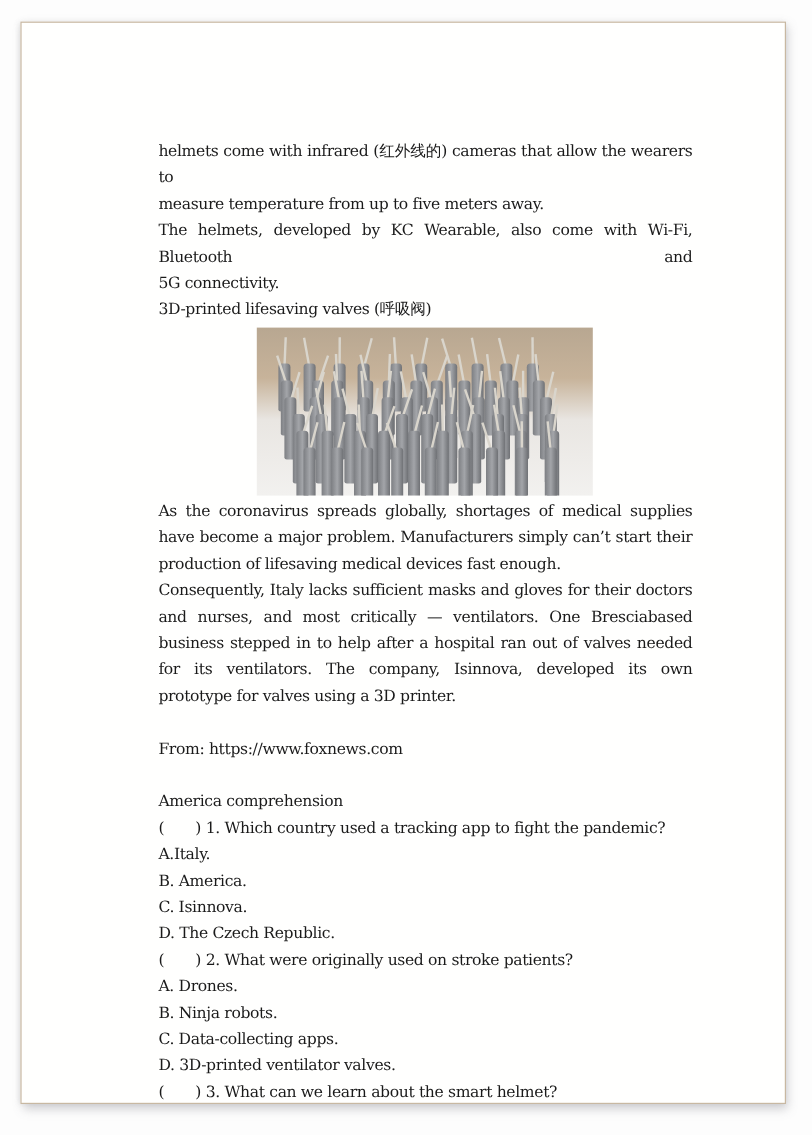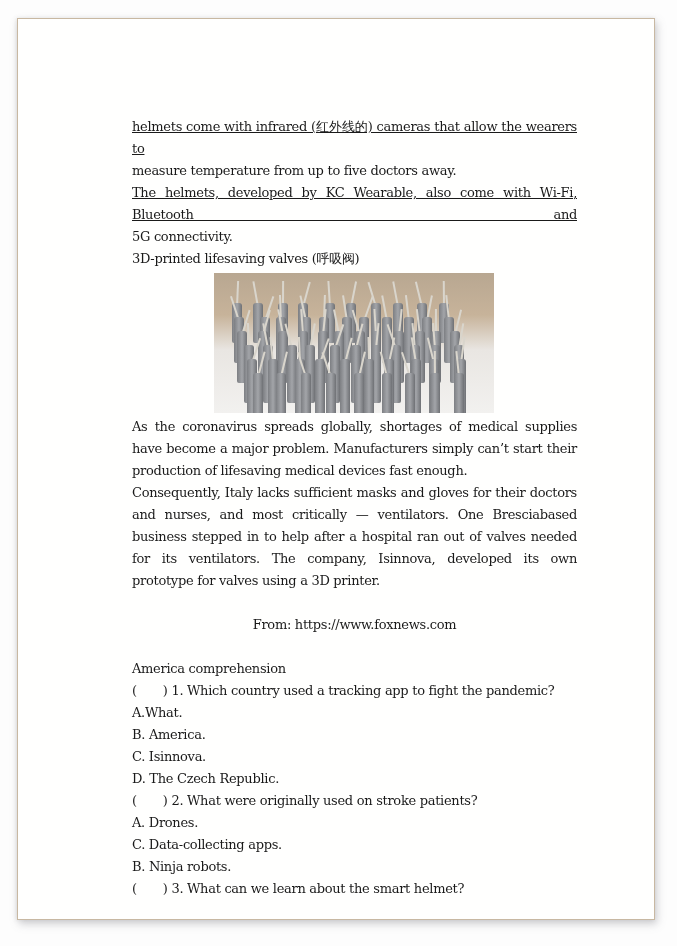--- a/index.html
+++ b/index.html
@@ -10,43 +10,43 @@
   .page {
     position: absolute; left: 17px; top: 18px; width: 636px; height: 900px;
     background: #fffffe; border: 1.5px solid #c8b8a2;
     box-shadow: 2px 4px 8px rgba(120,120,130,0.35), -1px 0 4px rgba(150,150,150,0.2);
   }
   .content {
     position: absolute; left: 114px; top: 97px; width: 445px;
     font-size: 13px; color: #1a1a1a; letter-spacing: -0.3px;
   }
   .line { line-height: 22px; white-space: nowrap; }
-  .just { text-align: justify; text-align-last: justify; white-space: normal; line-height: 22px; text-decoration: underline; }
+  .just { text-align: justify; text-align-last: justify; white-space: normal; line-height: 22px; }
   .p { text-align: justify; line-height: 22px; }
-  .right { text-align: center; }
+  .right { text-align: left; }
   .figure {
     position: relative; margin: 3px 0 3px 82px; width: 280px; height: 140px;
     background: linear-gradient(180deg, #b8a791 0%, #c7b39a 30%, #e9e6e2 55%, #f2f1ef 100%);
     overflow: hidden;
   }
   .valve { position: absolute; width: 10px; border-radius: 3px 3px 2px 2px;
     background: linear-gradient(90deg,#7d7f83,#a3a5a9 50%,#6f7175); }
   .tube { position: absolute; width: 2px; background: #d9d5cc; transform-origin: bottom center; }
   .spacer { height: 22px; }
   .blank { display: inline-block; width: 26px; }
 </style>
 </head>
 <body>
 
 <div class="page">
   <div class="content">
     <div class="just">
       <span>helmets come with infrared (红外线的) cameras that allow the wearers to</span>
     </div>
-    <div class="line">measure temperature from up to five doctors away.</div>
+    <div class="line">measure temperature from up to five meters away.</div>
     <div class="just">
       <span>The helmets, developed by KC Wearable, also come with Wi-Fi, Bluetooth and</span>
     </div>
     <div class="line">5G connectivity.</div>
     <div class="line">3D-printed lifesaving valves (呼吸阀)</div>
 
     <div class="figure" id="fig" title="3D-printed ventilator valves photo">
         <div class="tube" style="left: 21.9425px; top: 8px; height: 26px; transform: rotate(2.43158deg);"></div>
         <div class="valve" style="left: 17.9425px; top: 30px; height: 40px;"></div>
         <div class="tube" style="left: 42.6928px; top: 8px; height: 26px; transform: rotate(-10.2409deg);"></div>
@@ -180,31 +180,32 @@
     <div class="spacer"></div>
     <div class="line right">From: https://www.foxnews.com</div>
     <div class="spacer"></div>
 
     <div class="line">America comprehension</div>
 
     <div class="line">
       <span>(</span><span class="blank"></span><span>)</span>
       <span>1. Which country used a tracking app to fight the pandemic?</span>
     </div>
-    <div class="line">A.What.</div>
+    <div class="line">A.Italy.</div>
     <div class="line">B. America.</div>
     <div class="line">C. Isinnova.</div>
     <div class="line">D. The Czech Republic.</div>
 
     <div class="line">
       <span>(</span><span class="blank"></span><span>)</span>
       <span>2. What were originally used on stroke patients?</span>
     </div>
     <div class="line">A. Drones.</div>
+    <div class="line">B. Ninja robots.</div>
     <div class="line">C. Data-collecting apps.</div>
-    <div class="line">B. Ninja robots.</div>
+    <div class="line">D. 3D-printed ventilator valves.</div>
 
     <div class="line">
       <span>(</span><span class="blank"></span><span>)</span>
       <span>3. What can we learn about the smart helmet?</span>
     </div>
   </div>
 </div>
 
 </body></html>

